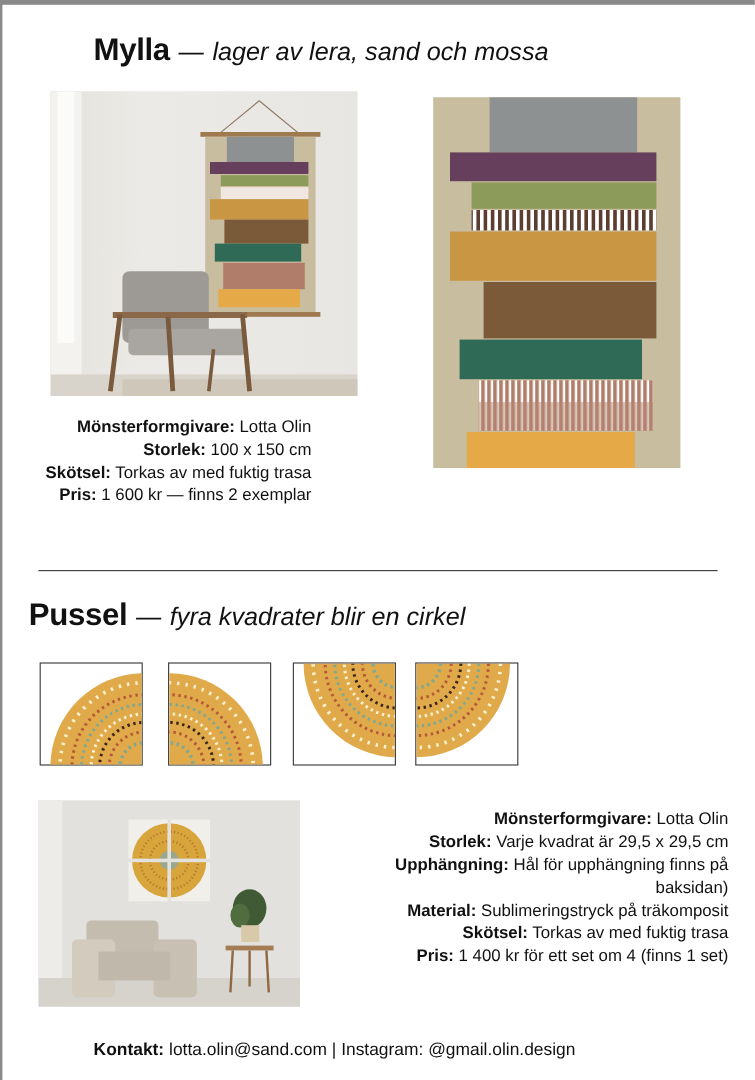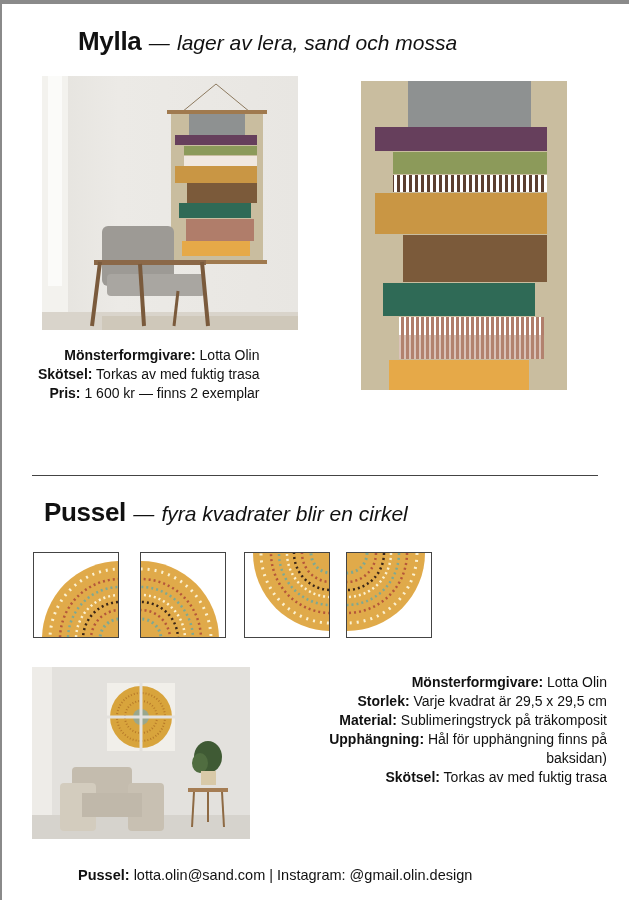--- a/index.html
+++ b/index.html
@@ -84,27 +84,28 @@
     <rect x="22" y="202" width="152" height="33" fill="#2f6a56"></rect>
     <rect x="38" y="236" width="145" height="18" fill="url(#rustbars)"></rect>
     <rect x="38" y="254" width="145" height="24" fill="#b07d6a" opacity="0.85"></rect>
     <rect x="38" y="254" width="145" height="24" fill="url(#rustbars)" opacity="0.5"></rect>
     <rect x="28" y="279" width="140" height="30" fill="#e6a948"></rect>
   </svg>
 </div>
 
 <div class="abs spec" style="left:38px;top:346px;">
   <div><b>Mönsterformgivare:</b> <span>Lotta Olin</span></div>
+  <div><b>Storlek:</b> <span>100 x 150 cm</span></div>
   <div><b>Skötsel:</b> <span>Torkas av med fuktig trasa</span></div>
   <div><b>Pris:</b> <span>1 600 kr — finns 2 exemplar</span></div>
 </div>
 
 <div class="rule"></div>
 
-<div class="abs title" style="left:44px;top:497px;">
+<div class="abs title" style="left:24px;top:497px;">
   <b>Pussel</b>
   <i>—</i>
   <i>fyra kvadrater blir en cirkel</i>
 </div>
 
 <div class="quad" style="left:33px;top:552px;width:86px;height:86px;">
   <svg width="86" height="86" viewBox="0 0 86 86">
     <circle cx="86" cy="86" r="78" fill="#e0aa4a"></circle>
     <circle cx="86" cy="86" r="70" fill="none" stroke="#fbf1d0" stroke-width="3" stroke-dasharray="2 5"></circle>
     <circle cx="86" cy="86" r="60" fill="none" stroke="#b5573a" stroke-width="2.5" stroke-dasharray="2 3"></circle>
@@ -182,24 +183,25 @@
     <rect x="156" y="121" width="40" height="4" fill="#a57d54"></rect>
     <line x1="162" y1="125" x2="160" y2="160" stroke="#8e6a44" stroke-width="2"></line>
     <line x1="190" y1="125" x2="192" y2="160" stroke="#8e6a44" stroke-width="2"></line>
     <line x1="176" y1="125" x2="176" y2="155" stroke="#8e6a44" stroke-width="2"></line>
   </svg>
 </div>
 
 <div class="abs spec" style="left:277px;top:673px;">
   <div><b>Mönsterformgivare:</b> <span>Lotta Olin</span></div>
   <div><b>Storlek:</b> <span>Varje kvadrat är 29,5 x 29,5 cm</span></div>
+  <div style="white-space:normal;width:330px;"><b>Upphängning:</b> <span>Hål för upphängning finns på baksidan)</span></div>
   <div><b>Material:</b> <span>Sublimeringstryck på träkomposit</span></div>
-  <div style="white-space:normal;width:330px;"><b>Upphängning:</b> <span>Hål för upphängning finns på baksidan)</span></div>
   <div><b>Skötsel:</b> <span>Torkas av med fuktig trasa</span></div>
+  <div><b>Pris:</b> <span>1 400 kr för ett set om 4 (finns 1 set)</span></div>
 </div>
 
 <div class="abs contact" style="left:78px;top:867px;">
-  <b>Pussel:</b>
+  <b>Kontakt:</b>
   <span>lotta.olin@sand.com</span>
   <span>|</span>
   <span>Instagram:</span>
   <span>@gmail.olin.design</span>
 </div>
 
 </body></html>

